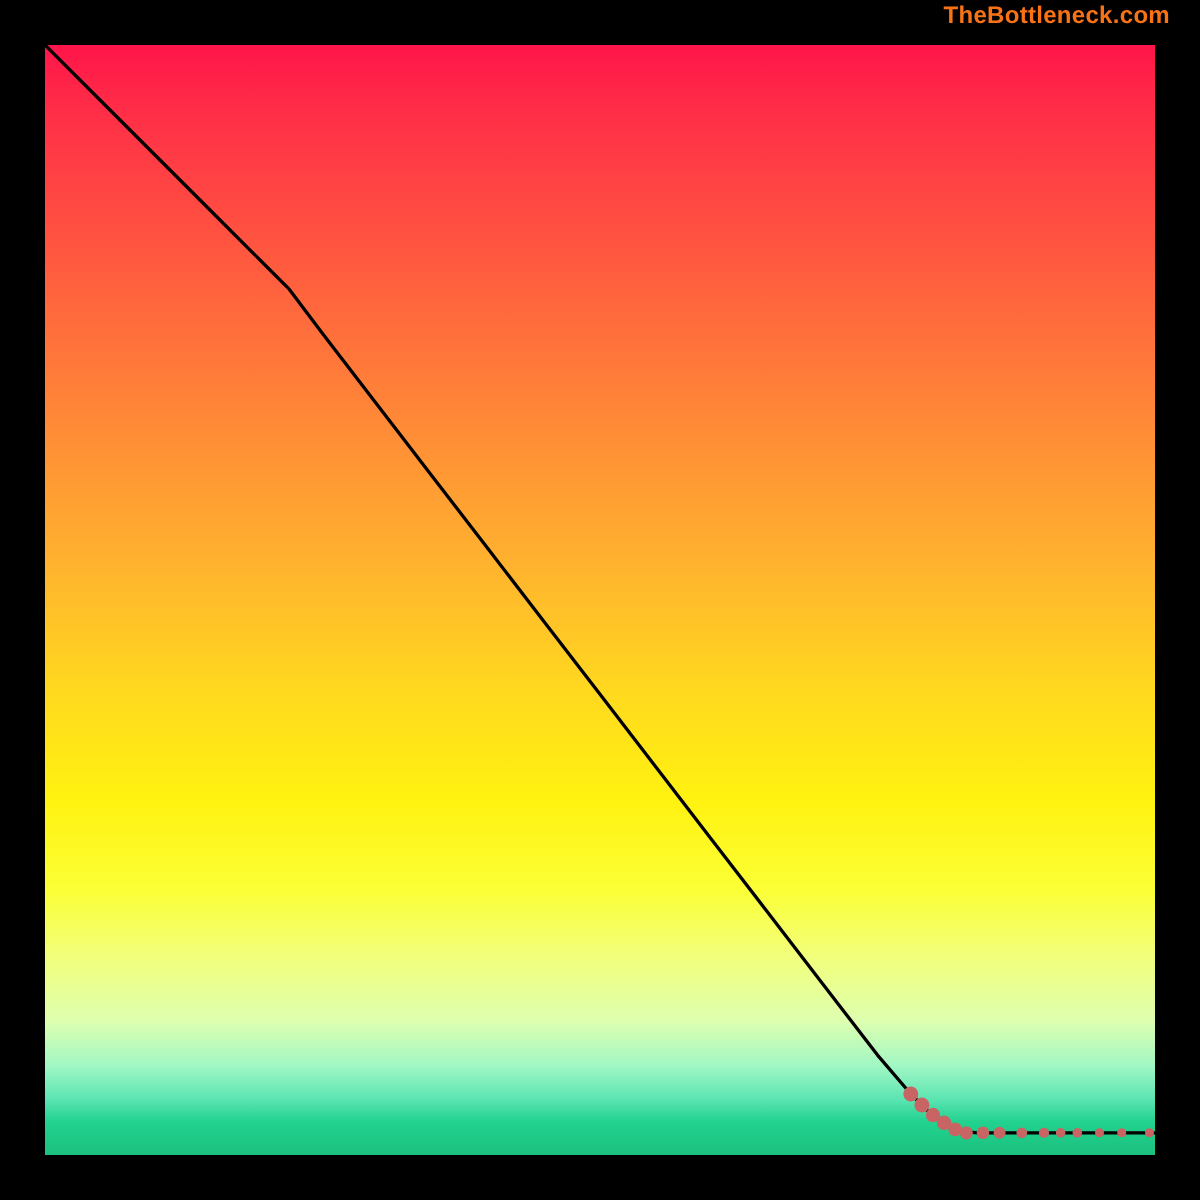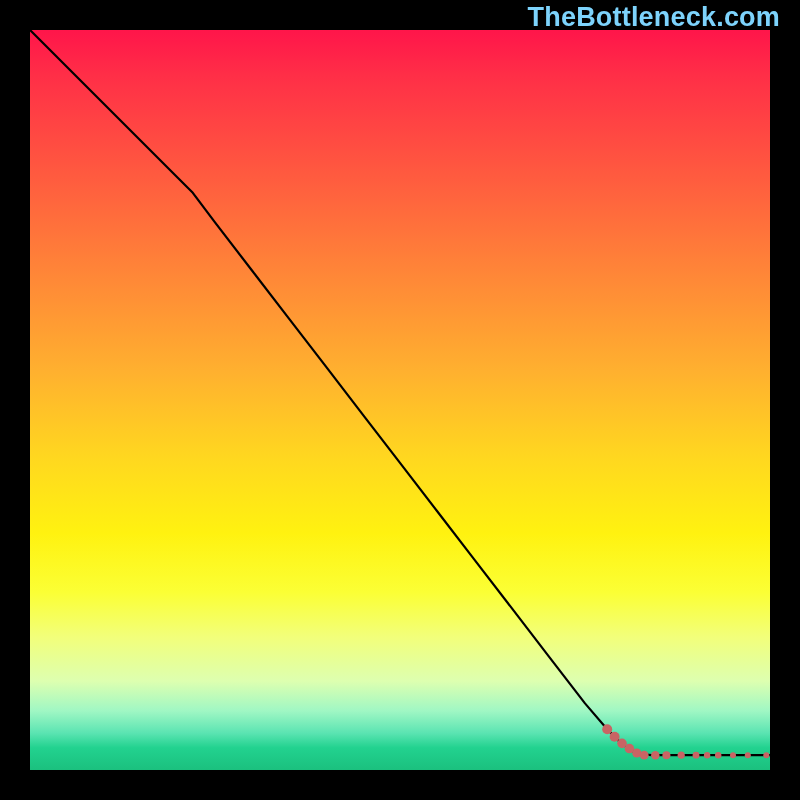--- a/index.html
+++ b/index.html
@@ -14,22 +14,22 @@
   .frame {
     position: relative;
     width: 800px;
     height: 800px;
     background: #000;
   }
   .watermark {
     position: absolute;
     top: 2px;
     right: 20px;
-    color: #7dd3fc;
-    font-size: 27px;
+    color: #f97316;
+    font-size: 16px;
     font-weight: 600;
     letter-spacing: 0.2px;
     user-select: none;
   }
   .plot {
     position: absolute;
     left: 30px;
     top: 30px;
     width: 740px;
     height: 740px;

